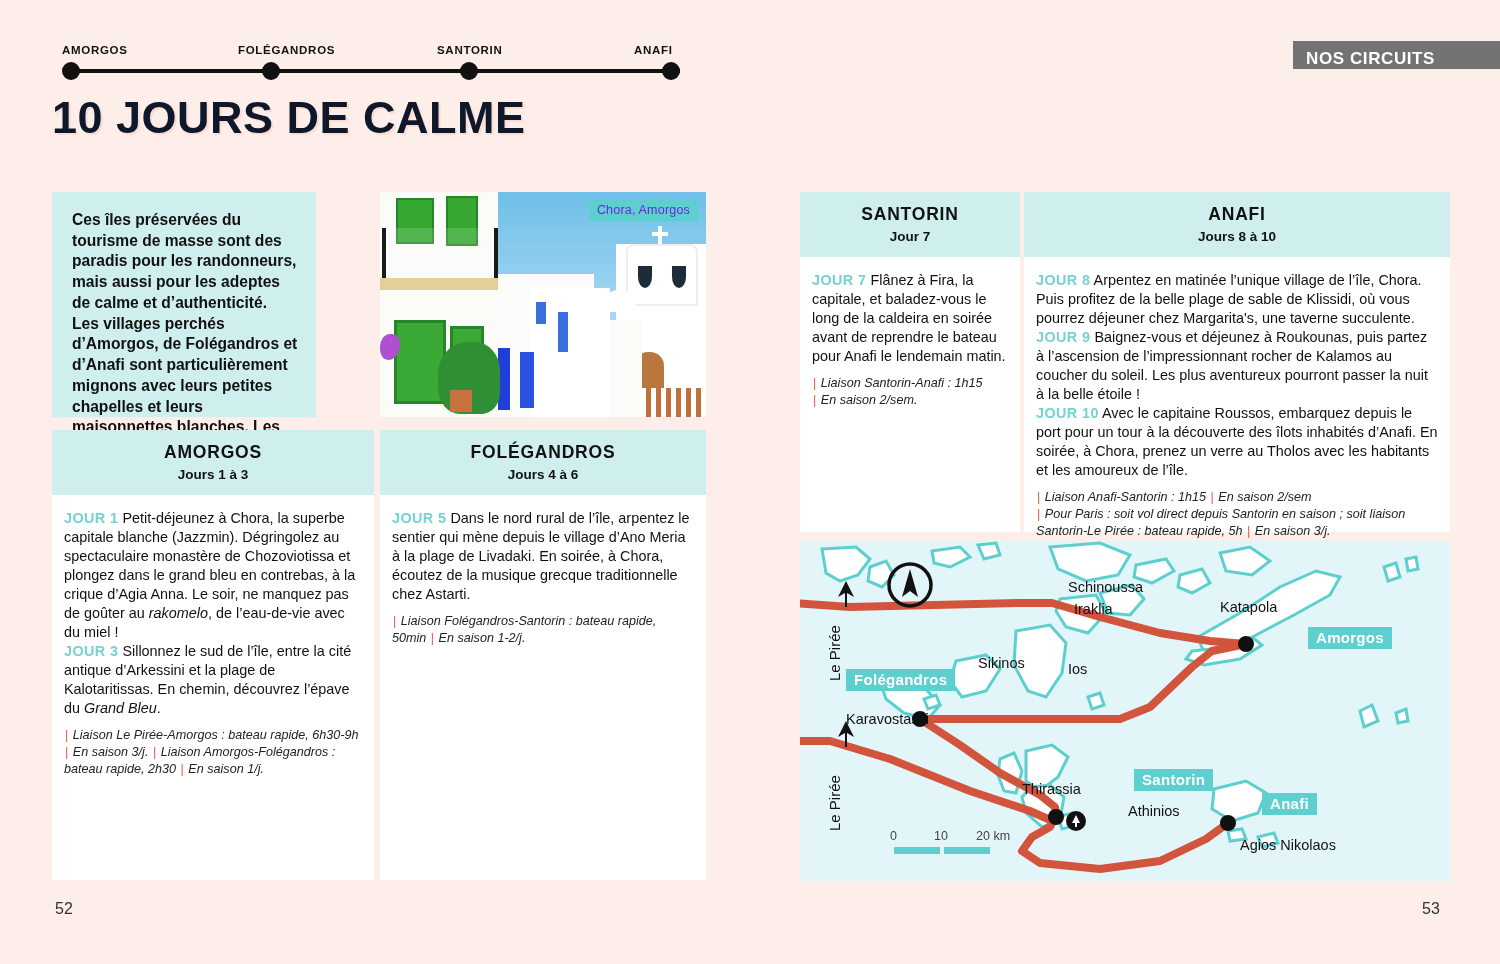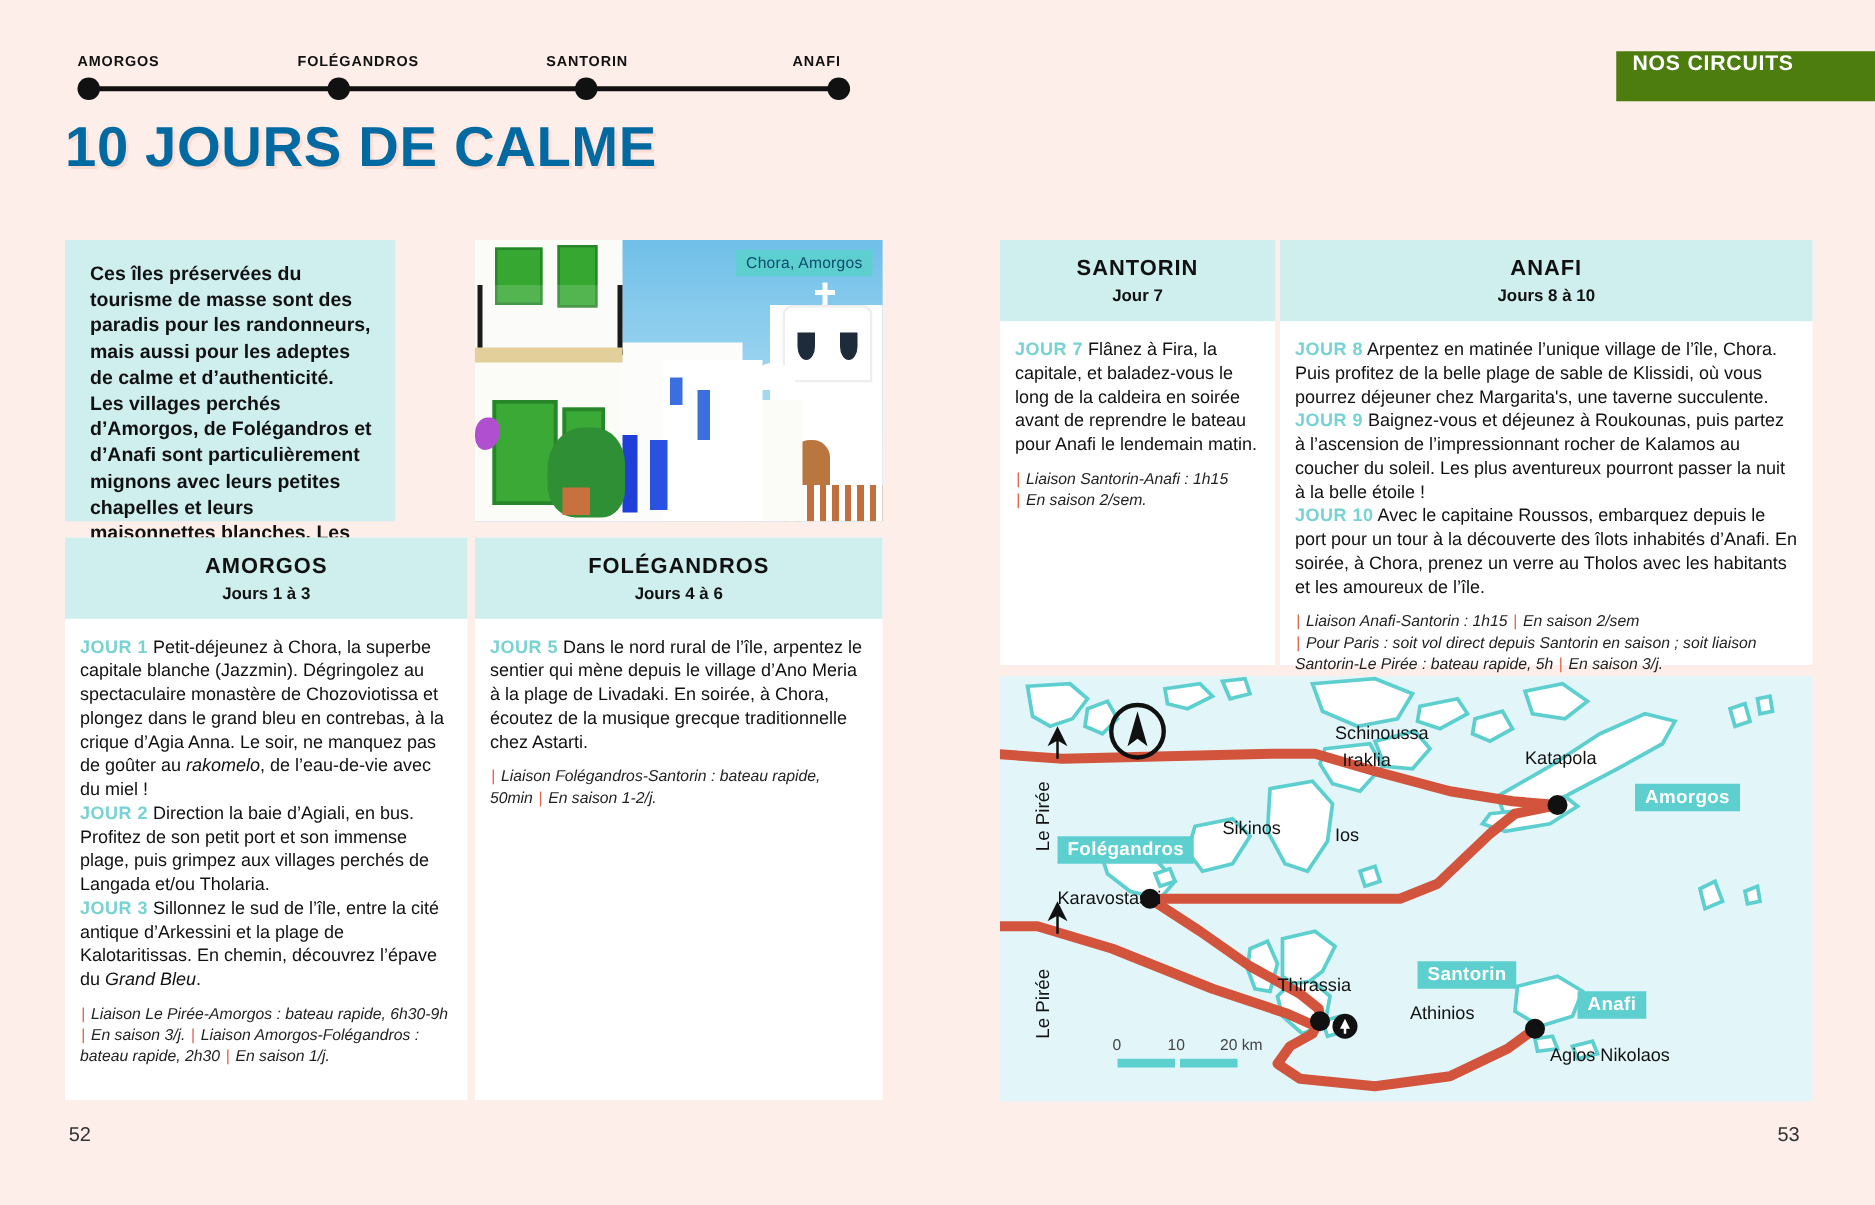--- a/index.html
+++ b/index.html
@@ -8,39 +8,39 @@
     width:1500px;height:964px;
     background:#fdeee9;
     font-family:"Liberation Sans", sans-serif;
     overflow:hidden;
     position:relative;
   }
   .spread{position:absolute;inset:0;}
 
   
   .tab-circuits{
-    position:absolute;top:41px;left:1293px;width:207px;height:40px;
-    background:#4d7c0f;
-    display:flex;align-items:flex-start;
+    position:absolute;top:41px;left:1293px;width:207px;height:28px;
+    background:#737373;
+    display:flex;align-items:flex-end;
   }
   .tab-circuits span{
     color:#ffffff;font-weight:bold;font-size:17px;letter-spacing:.6px;
     padding-left:13px;
   }
 
   
   .timeline{position:absolute;left:62px;top:48px;width:630px;height:30px;}
   .tl-line{position:absolute;left:3px;top:21px;height:4px;width:615px;background:#111;}
   .tl-stop{position:absolute;top:14px;width:18px;height:18px;border-radius:50%;background:#111;}
   .tl-label{position:absolute;top:-4px;font-size:11.5px;font-weight:bold;letter-spacing:.7px;color:#111;white-space:nowrap;}
 
   
   .title1{
     position:absolute;left:52px;top:92px;
-    font-size:45px;font-weight:bold;color:#0369a1;letter-spacing:.5px;
+    font-size:45px;font-weight:bold;color:#0f172a;letter-spacing:.5px;
     text-shadow:2px 2px 0 #fbdcd3;
   }
   .title2{
     position:absolute;left:52px;top:138px;
     font-size:33px;font-weight:bold;color:#e1614a;letter-spacing:.5px;
     text-shadow:2px 2px 0 #fbdcd3;
   }
 
   
   .card{position:absolute;background:#ffffff;}
@@ -59,21 +59,21 @@
     font-size:15.6px;line-height:1.33;font-weight:bold;color:#111;
   }
 
   
   .photo{
     position:absolute;left:380px;top:192px;width:326px;height:225px;
     overflow:hidden;background:#7fc6ec;
   }
   .photo .caption{
     position:absolute;right:8px;top:8px;
-    background:#5ecfcf;color:#0c4a6e;font-size:12.5px;padding:3px 8px 4px;
+    background:#5ecfcf;color:#6d28d9;font-size:12.5px;padding:3px 8px 4px;
     letter-spacing:.2px;
   }
 
   
   .ph-sky{position:absolute;inset:0;background:linear-gradient(#6fbfe8 0%,#a6d9f2 58%,#d8ecf8 100%);}
   .ph-ground{position:absolute;left:0;right:0;bottom:0;height:72px;background:#e8e4dc;}
   .ph-house-l{position:absolute;left:0;top:0;width:118px;height:225px;background:#fbfbf8;}
   .ph-balcony{position:absolute;left:2px;top:36px;width:108px;height:52px;border:4px solid #1a1a1a;border-top:none;background:rgba(255,255,255,.15);}
   .ph-balcony-floor{position:absolute;left:0px;top:86px;width:118px;height:12px;background:#e3cf9a;}
   .ph-shutterA{position:absolute;left:16px;top:6px;width:34px;height:42px;background:#36a832;border:2px solid #27862a;}
@@ -201,23 +201,20 @@
   <div class="card" style="left:52px;top:430px;width:322px;height:450px;">
     <div class="card-head">
       <div class="ttl">AMORGOS</div>
       <div class="sub">Jours 1 à 3</div>
     </div>
     <div class="card-body">
       <div class="btext">
         <span class="day">JOUR 1</span><span> Petit-déjeunez à Chora, la superbe capitale blanche (Jazzmin). Dégringolez au spectaculaire monastère de Chozoviotissa et plongez dans le grand bleu en contrebas, à la crique d’Agia Anna. Le soir, ne manquez pas de goûter au </span><i>rakomelo</i><span>, de l’eau-de-vie avec du miel !</span>
       </div>
       <div class="btext">
-        <span class="day">JOUR 2</span><span> Direction la baie d’Agiali, en bus. Profitez de son petit port et son immense plage, puis grimpez aux villages perchés de Langada et/ou Tholaria.</span>
-      </div>
-      <div class="btext">
         <span class="day">JOUR 3</span><span> Sillonnez le sud de l’île, entre la cité antique d’Arkessini et la plage de Kalotaritissas. En chemin, découvrez l’épave du </span><i>Grand Bleu</i><span>.</span>
       </div>
       <div class="note">
         <span class="sep">|</span> <span>Liaison Le Pirée-Amorgos : bateau rapide, 6h30-9h</span>
         <span class="sep">|</span> <span>En saison 3/j.</span>
         <span class="sep">|</span> <span>Liaison Amorgos-Folégandros : bateau rapide, 2h30</span>
         <span class="sep">|</span> <span>En saison 1/j.</span>
       </div>
     </div>
   </div>

